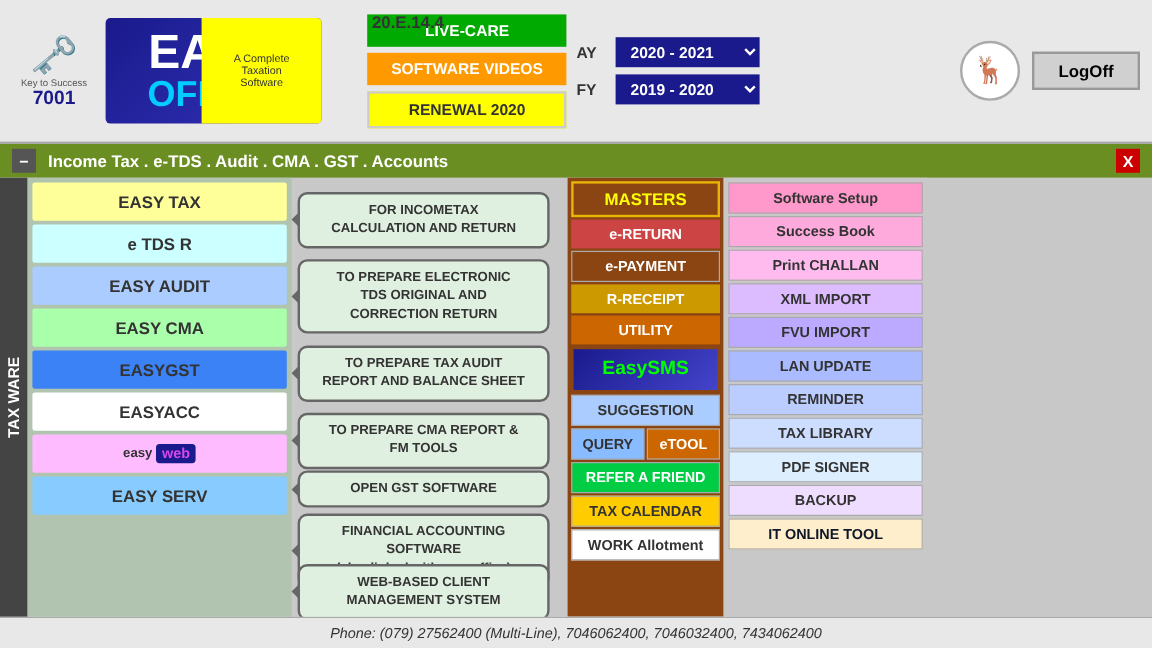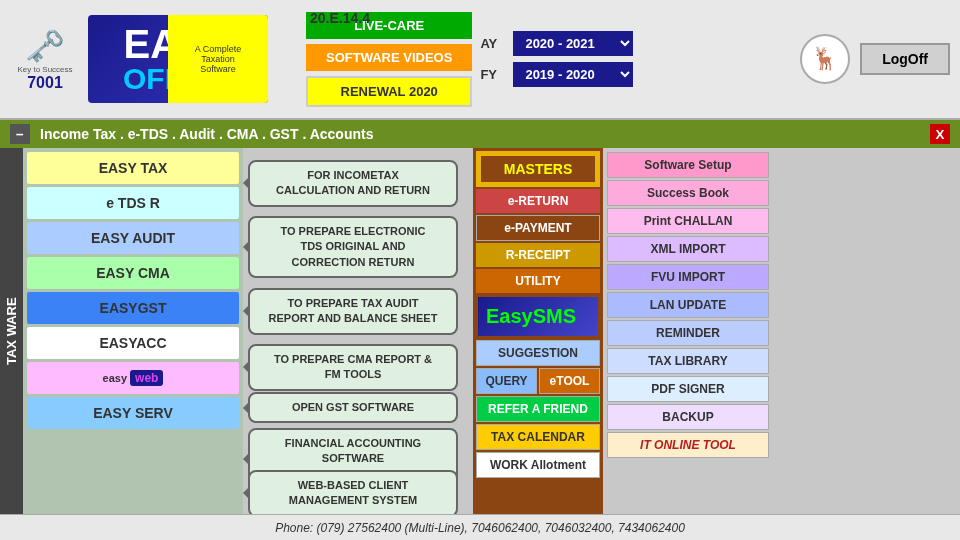--- a/index.html
+++ b/index.html
@@ -51,24 +51,24 @@
     .rc-setup { background: #ff99cc; color: #333; }
     .rc-assbook { background: #ffaadd; color: #333; }
     .rc-challan { background: #ffbbee; color: #333; }
     .rc-xmlimp { background: #ddbbff; color: #333; }
     .rc-fvuimp { background: #bbaaff; color: #333; }
     .rc-lanupd { background: #aabbff; color: #333; }
     .rc-remind { background: #bbccff; color: #333; }
     .rc-taxlib { background: #ccddff; color: #333; }
     .rc-pdfsign { background: #ddeeff; color: #333; }
     .rc-backup { background: #eeddff; color: #333; }
-    .rc-ittool { background: #ffeecc; color: #b91c1c; font-style: italic; }
-
-    
-    .easysms { background: linear-gradient(135deg, #1a1a8c, #4444cc); color: white; font-weight: bold; font-size: 20px; padding: 8px; margin: 2px; cursor: pointer; }
+    .rc-ittool { background: #ffeecc; color: #0f172a; }
+
+    
+    .easysms { background: linear-gradient(135deg, #1a1a8c, #4444cc); color: white; font-weight: bold; font-size: 16px; text-align: center; padding: 8px; margin: 2px; cursor: pointer; }
     .easysms span { color: #00ff00; }
     .bu-btn { padding: 5px; font-size: 12px; font-weight: bold; text-align: center; cursor: pointer; border: 1px solid #aaa; }
     .bu-sugg { background: #aaccff; color: #333; }
     .bu-query { background: #88bbff; color: #333; }
     .bu-etool { background: #cc6600; color: white; }
     .bu-refer { background: #00cc44; color: white; }
     .bu-taxcal { background: #ffcc00; color: #333; }
     .bu-work { background: #fff; color: #333; }
 
     
@@ -174,21 +174,21 @@
 SOFTWARE
 (also linked with easyoffice)</div>
       <div class="tooltip-bubble" style="top:322px; left:5px; width:210px;">WEB-BASED CLIENT
 MANAGEMENT SYSTEM</div>
 
     </div>
 
     <div style="flex:1; display:flex;">
 
       <div style="background:#8B4513; width:130px; display:flex; flex-direction:column; padding:3px; gap:2px;">
-        <div style="background:#8B4513; color:#ffff00; font-weight:bold; font-size:14px; text-align:center; padding:5px; border:5px solid #eab308;">MASTERS</div>
+        <div style="background:#8B4513; color:#ffff00; font-weight:bold; font-size:14px; text-align:center; padding:5px; border:2px solid #eab308;">MASTERS</div>
         <button class="master-btn mb-ereturn">e-RETURN</button>
         <button class="master-btn mb-epayment">e-PAYMENT</button>
         <button class="master-btn mb-rreceipt">R-RECEIPT</button>
         <button class="master-btn mb-utility">UTILITY</button>
 
         <div class="easysms">
           <span>Easy</span><span style="color:#00ff00;">SMS</span>
         </div>
 
         <button class="bu-btn bu-sugg">SUGGESTION</button>

